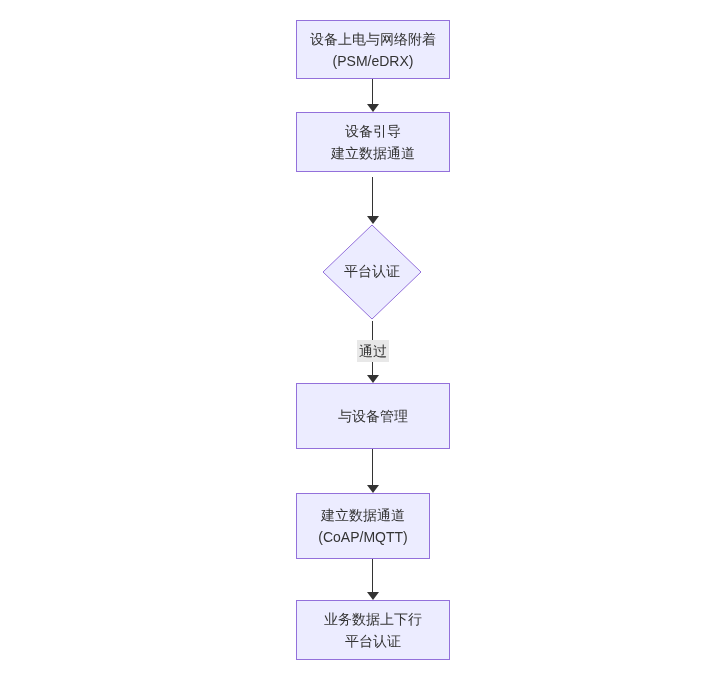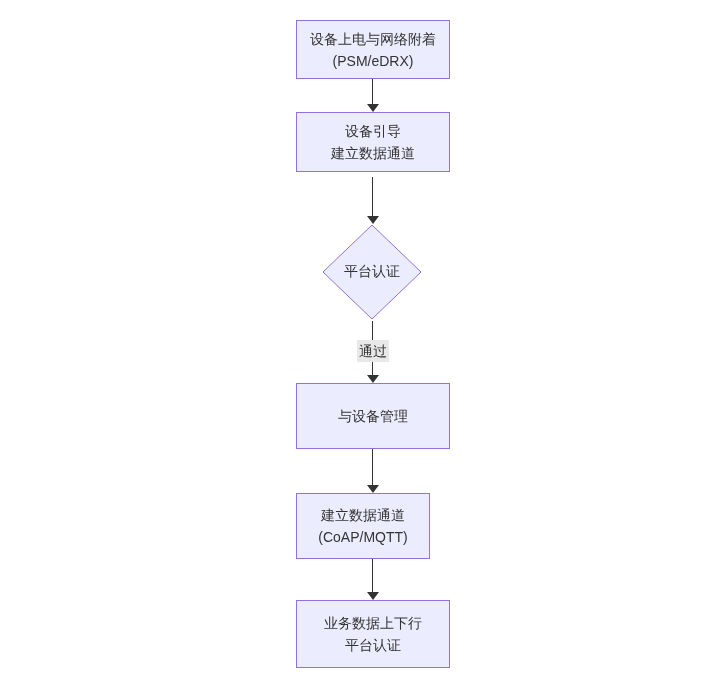--- a/index.html
+++ b/index.html
@@ -116,18 +116,18 @@
   <div class="arrowhead" style="top:485px;"></div>
 
   <div class="node" style="left:296px; top:493px; width:134px; height:66px;">
     <div>建立数据通道</div>
     <div>(CoAP/MQTT)</div>
   </div>
 
   <div class="edge-line" style="top:559px; height:33px;"></div>
   <div class="arrowhead" style="top:592px;"></div>
 
-  <div class="node" style="left:296px; top:600px; width:154px; height:68px;">
+  <div class="node" style="left:296px; top:600px; width:154px; height:60px;">
     <div>业务数据上下行</div>
     <div>平台认证</div>
   </div>
 
 </div>
 
 </body></html>

